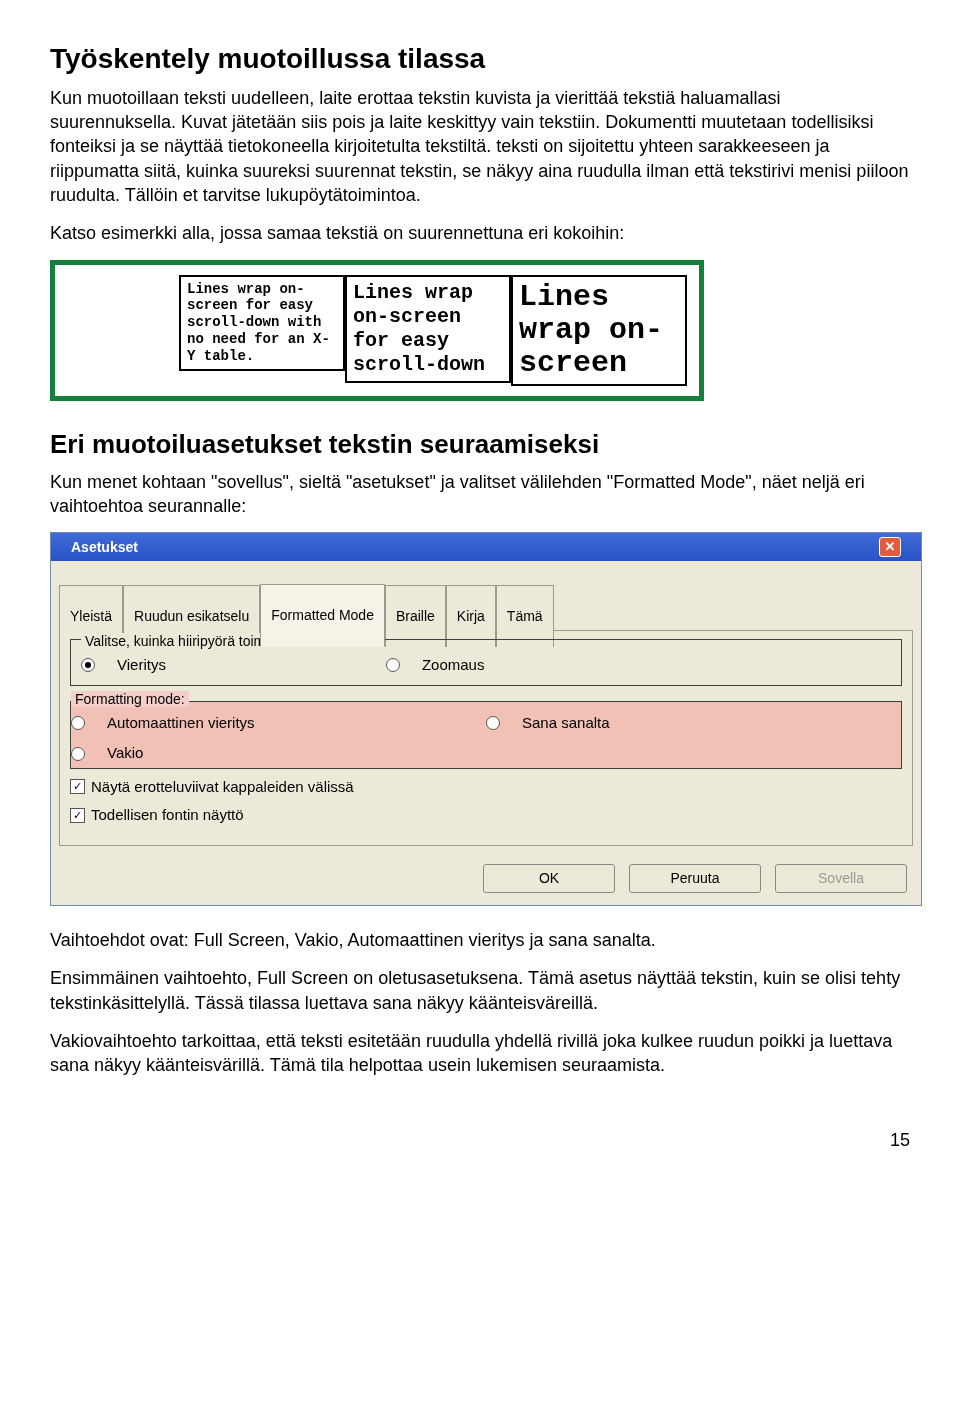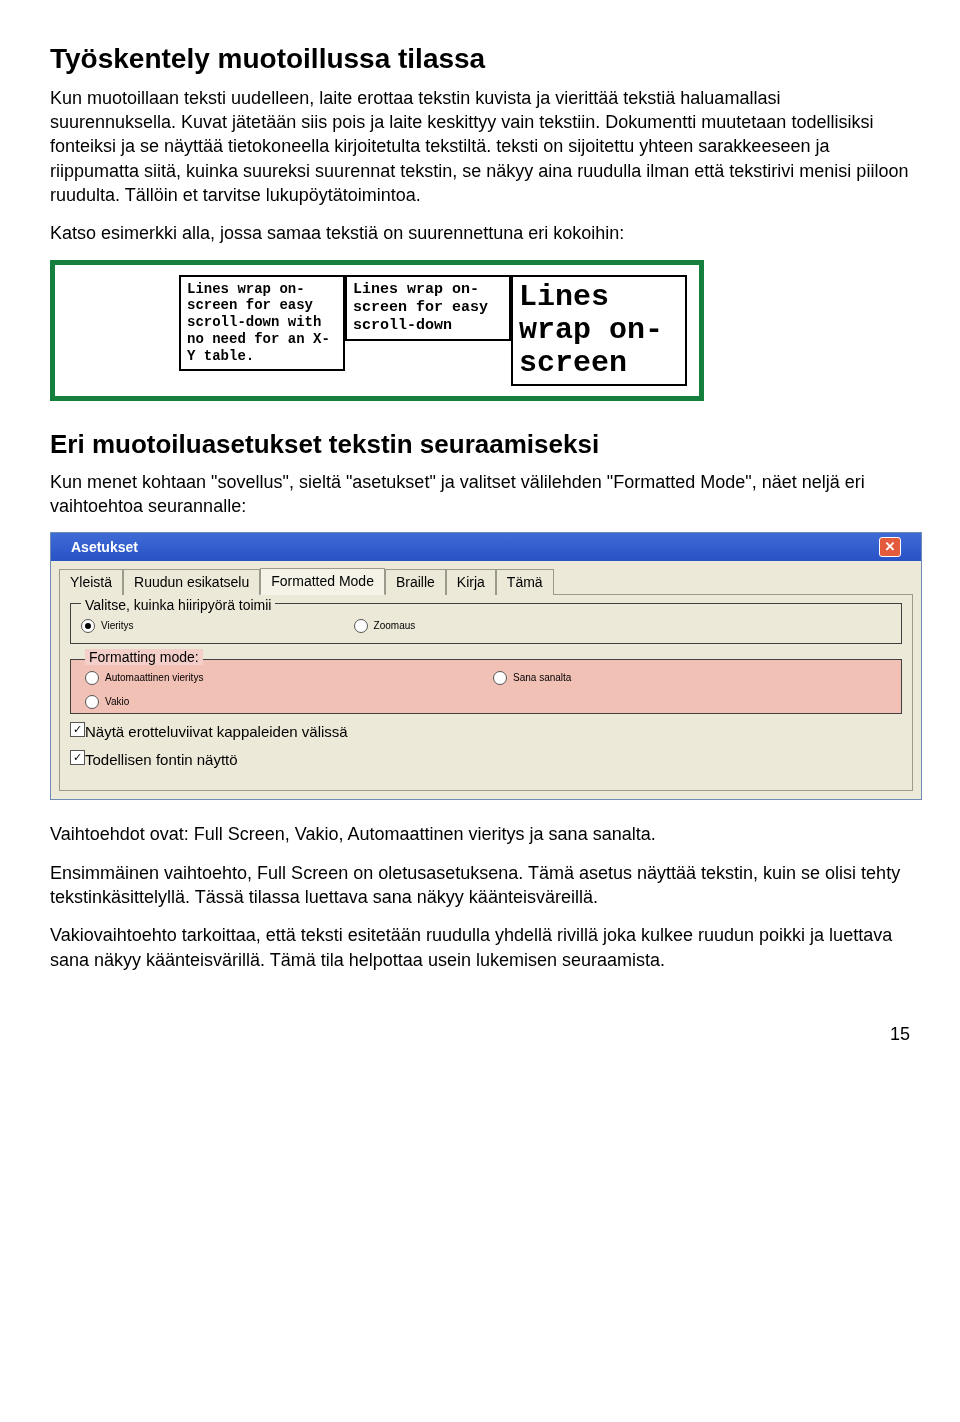--- a/index.html
+++ b/index.html
@@ -35,21 +35,21 @@
     justify-content: flex-end;
   }
   .example-box {
     border: 2px solid #000;
     padding: 4px 6px;
     font-family: "Courier New", monospace;
     font-weight: bold;
     color: #000;
   }
   .ex1 { font-size: 14px; line-height: 1.2; width: 150px; }
-  .ex2 { font-size: 15px; line-height: 1.2; width: 150px; }
+  .ex2 { font-size: 20px; line-height: 1.2; width: 150px; }
   .ex3 { font-size: 30px; line-height: 1.1; width: 160px; }
   
   .dialog {
     width: 870px;
     margin: 8px 0 22px 0;
     background: #ece9d8;
     border: 1px solid #6f8bb2;
     font-family: Tahoma, Arial, sans-serif;
     font-size: 14px;
   }
@@ -73,24 +73,24 @@
   .tab-strip {
     display: flex;
     padding: 6px 8px 0 8px;
     gap: 0;
     align-items: flex-end;
   }
   .tab {
     border: 1px solid #9c9a8c;
     border-bottom: none;
     background: #ece9d8;
-    padding: 3px 10px;
+    padding: 21px 10px;
     font-size: 14px;
     position: relative;
-    top: 1px;
+    top: 17px;
   }
   .tab.active {
     background: #f5f3e7;
     border-bottom: 1px solid #f5f3e7;
     z-index: 2;
   }
   .tab-body {
     margin: 0 8px 8px 8px;
     border: 1px solid #9c9a8c;
     background: #ece9d8;
@@ -115,42 +115,42 @@
     margin-top: -10px;
   }
   .radio-grid {
     display: grid;
     grid-template-columns: 1fr 1fr;
     row-gap: 10px;
     margin-top: -10px;
   }
   .hl {
     background: rgba(255,120,120,0.35);
-    padding: 2px 0 4px 14px;
+    padding: 2px 0 4px 0;
     margin-top: 15px;
   }
   .opt {
-    display: flex; align-items: center; gap: 6px;
-    font-size: 10px;
+    display: flex; align-items: center; gap: 22px;
+    font-size: 15px;
   }
   .radio {
     width: 12px; height: 12px; border-radius: 50%;
     border: 1px solid #555; background: #fff;
     display: inline-flex; align-items: center; justify-content: center;
   }
   .radio.sel::after {
     content: ""; width: 6px; height: 6px; border-radius: 50%; background: #000;
   }
   .check {
     width: 13px; height: 13px; border: 1px solid #555; background: #fff;
     display: inline-flex; align-items: center; justify-content: center;
     font-size: 11px; line-height: 1;
   }
   .check.sel::after { content: "✓"; }
-  .cb-row { display:flex; align-items:flex-start; margin: 8px 0; font-size:15px;}
+  .cb-row { display:flex; align-items:center; gap:6px; margin: 8px 0; font-size:15px;}
   .button-row {
     display: flex; justify-content: flex-end; gap: 14px;
     padding: 10px 14px 12px 0;
   }
   .btn {
     min-width: 110px;
     padding: 4px 10px;
     text-align: center;
     background: #ece9d8;
     border: 1px solid #888;
@@ -228,19 +228,24 @@
 
     <div class="cb-row">
       <span class="check sel"></span>
       <span>Näytä erotteluviivat kappaleiden välissä</span>
     </div>
     <div class="cb-row">
       <span class="check sel"></span>
       <span>Todellisen fontin näyttö</span>
     </div>
   </div>
+  <div class="button-row">
+    <div class="btn">OK</div>
+    <div class="btn">Peruuta</div>
+    <div class="btn disabled">Sovella</div>
+  </div>
 </div>
 
 <p>Vaihtoehdot ovat: Full Screen, Vakio, Automaattinen vieritys ja sana sanalta.</p>
 <p>Ensimmäinen vaihtoehto, Full Screen on oletusasetuksena. Tämä asetus näyttää tekstin, kuin se olisi tehty tekstinkäsittelyllä. Tässä tilassa luettava sana näkyy käänteisväreillä.</p>
 <p>Vakiovaihtoehto tarkoittaa, että teksti esitetään ruudulla yhdellä rivillä joka kulkee ruudun poikki ja luettava sana näkyy käänteisvärillä. Tämä tila helpottaa usein lukemisen seuraamista.</p>
 
 <div class="page-num">15</div>
 
 </body></html>

